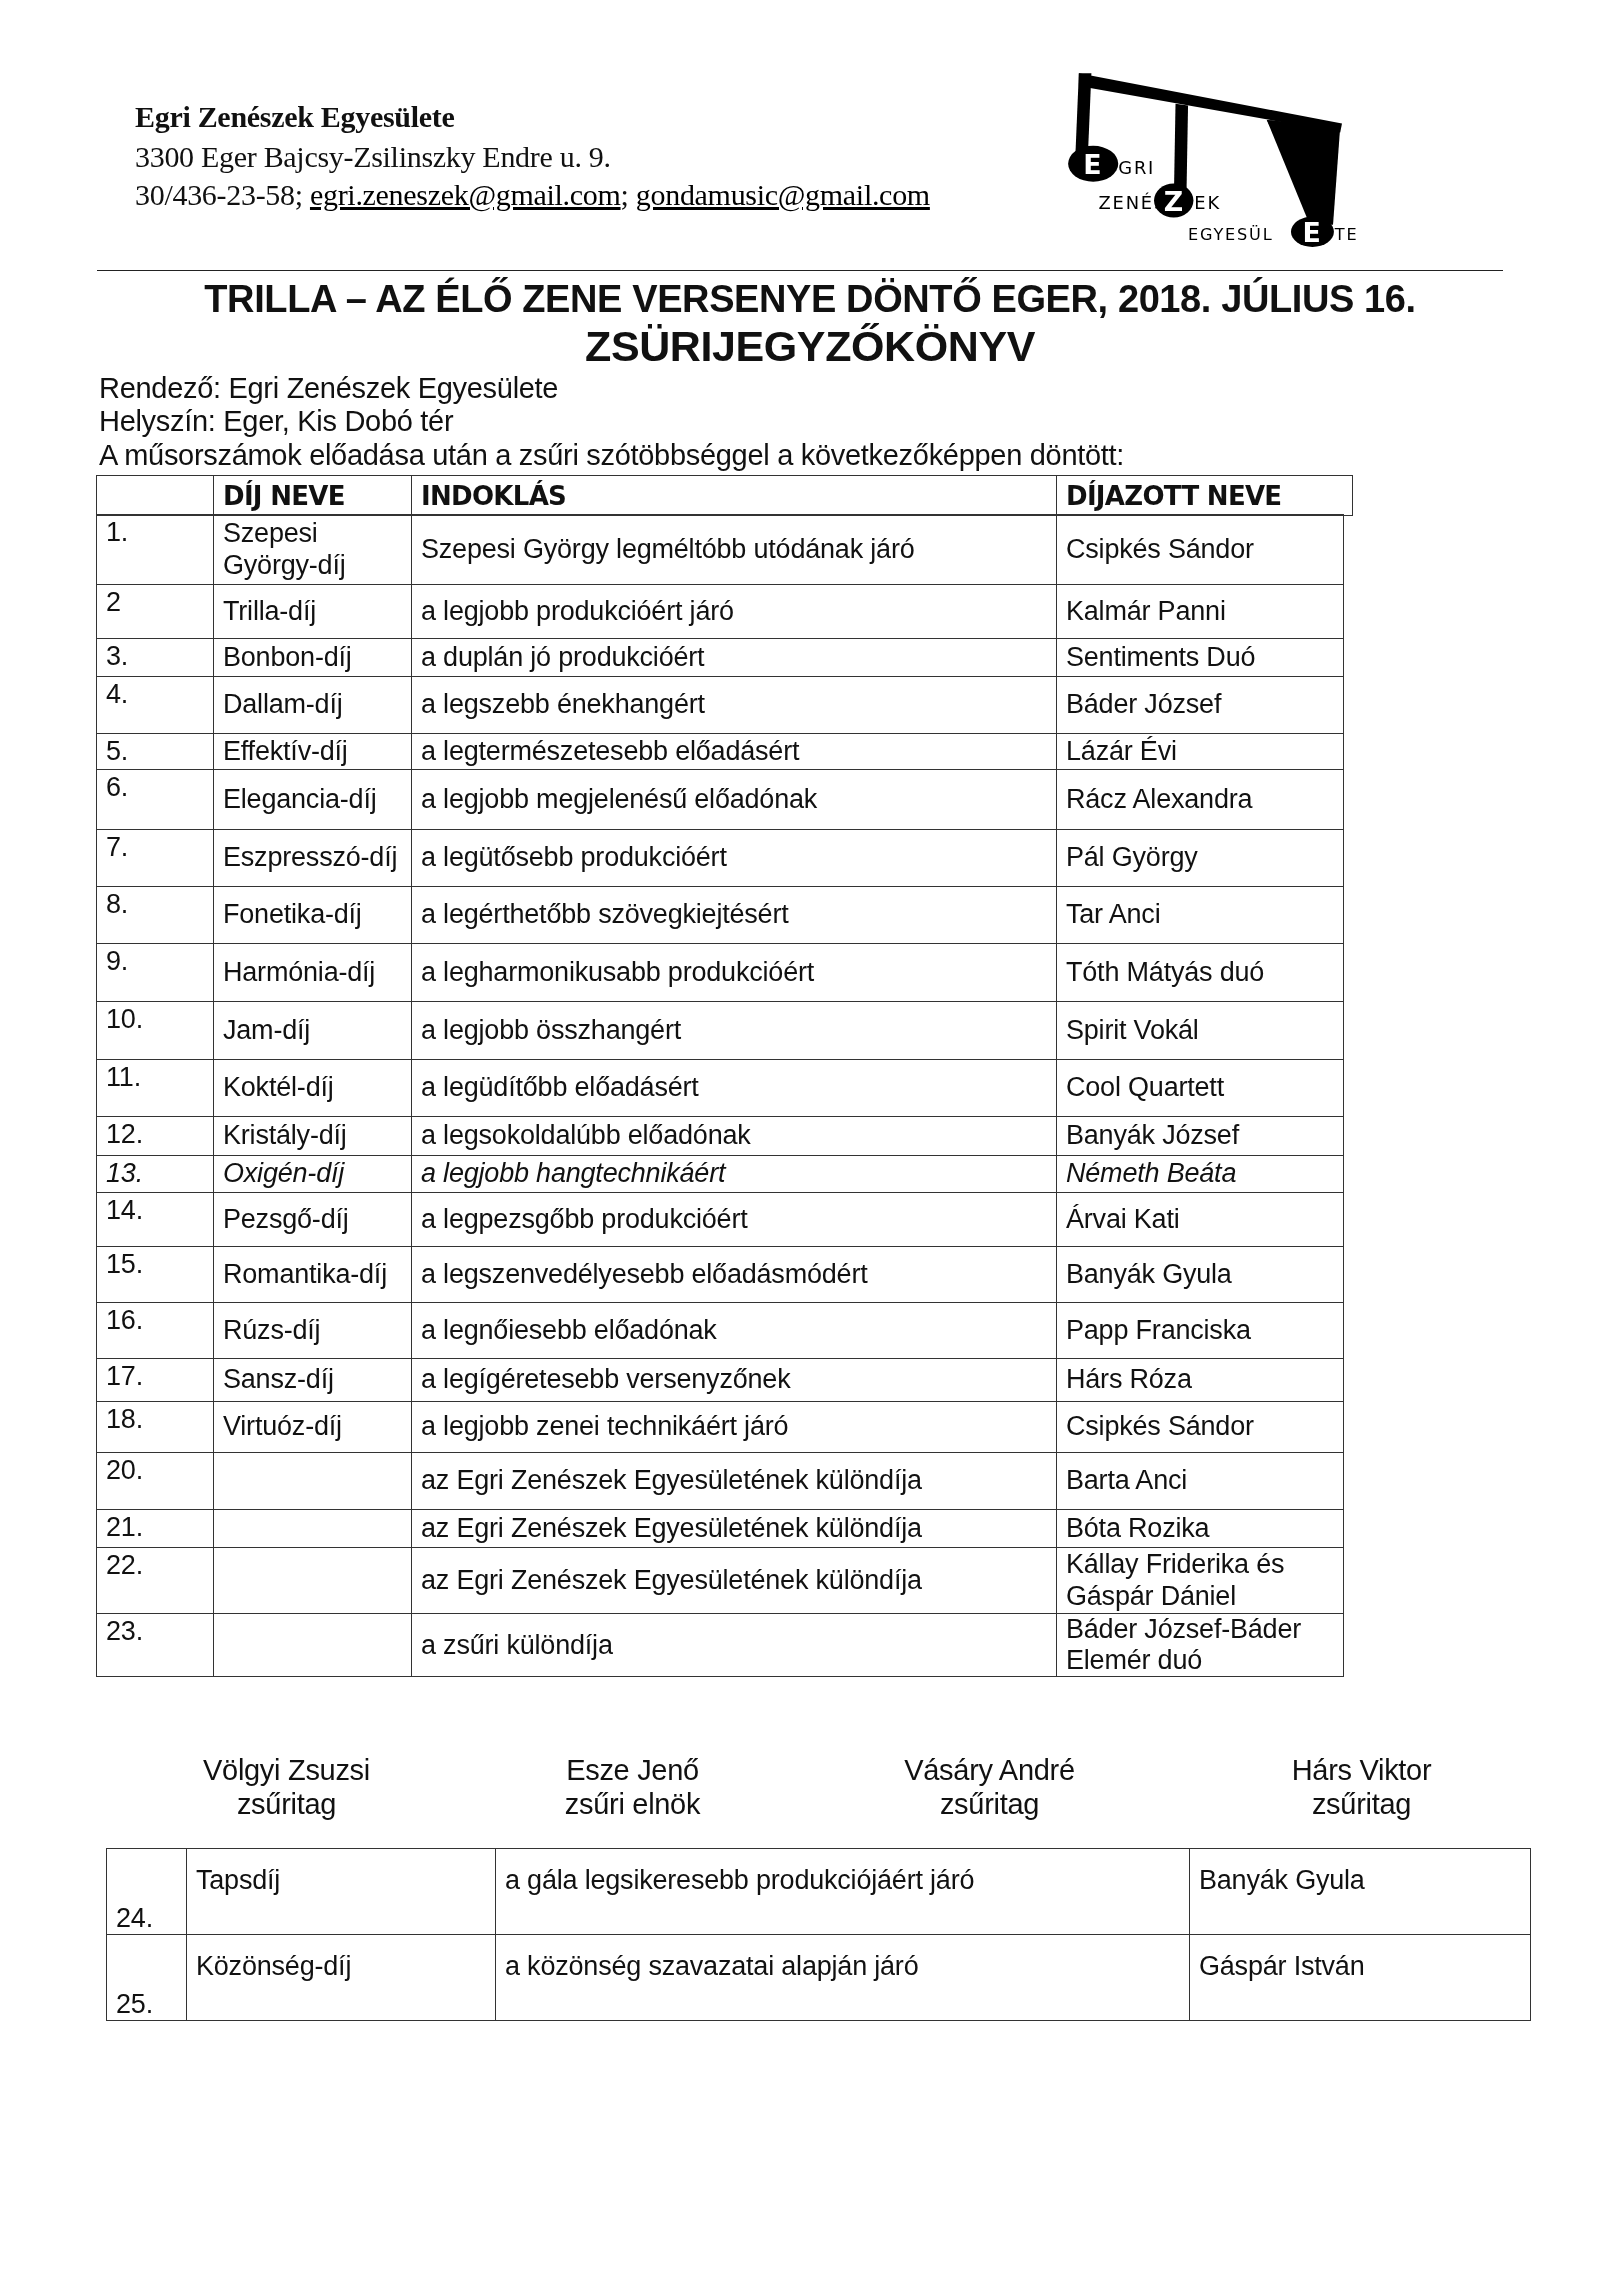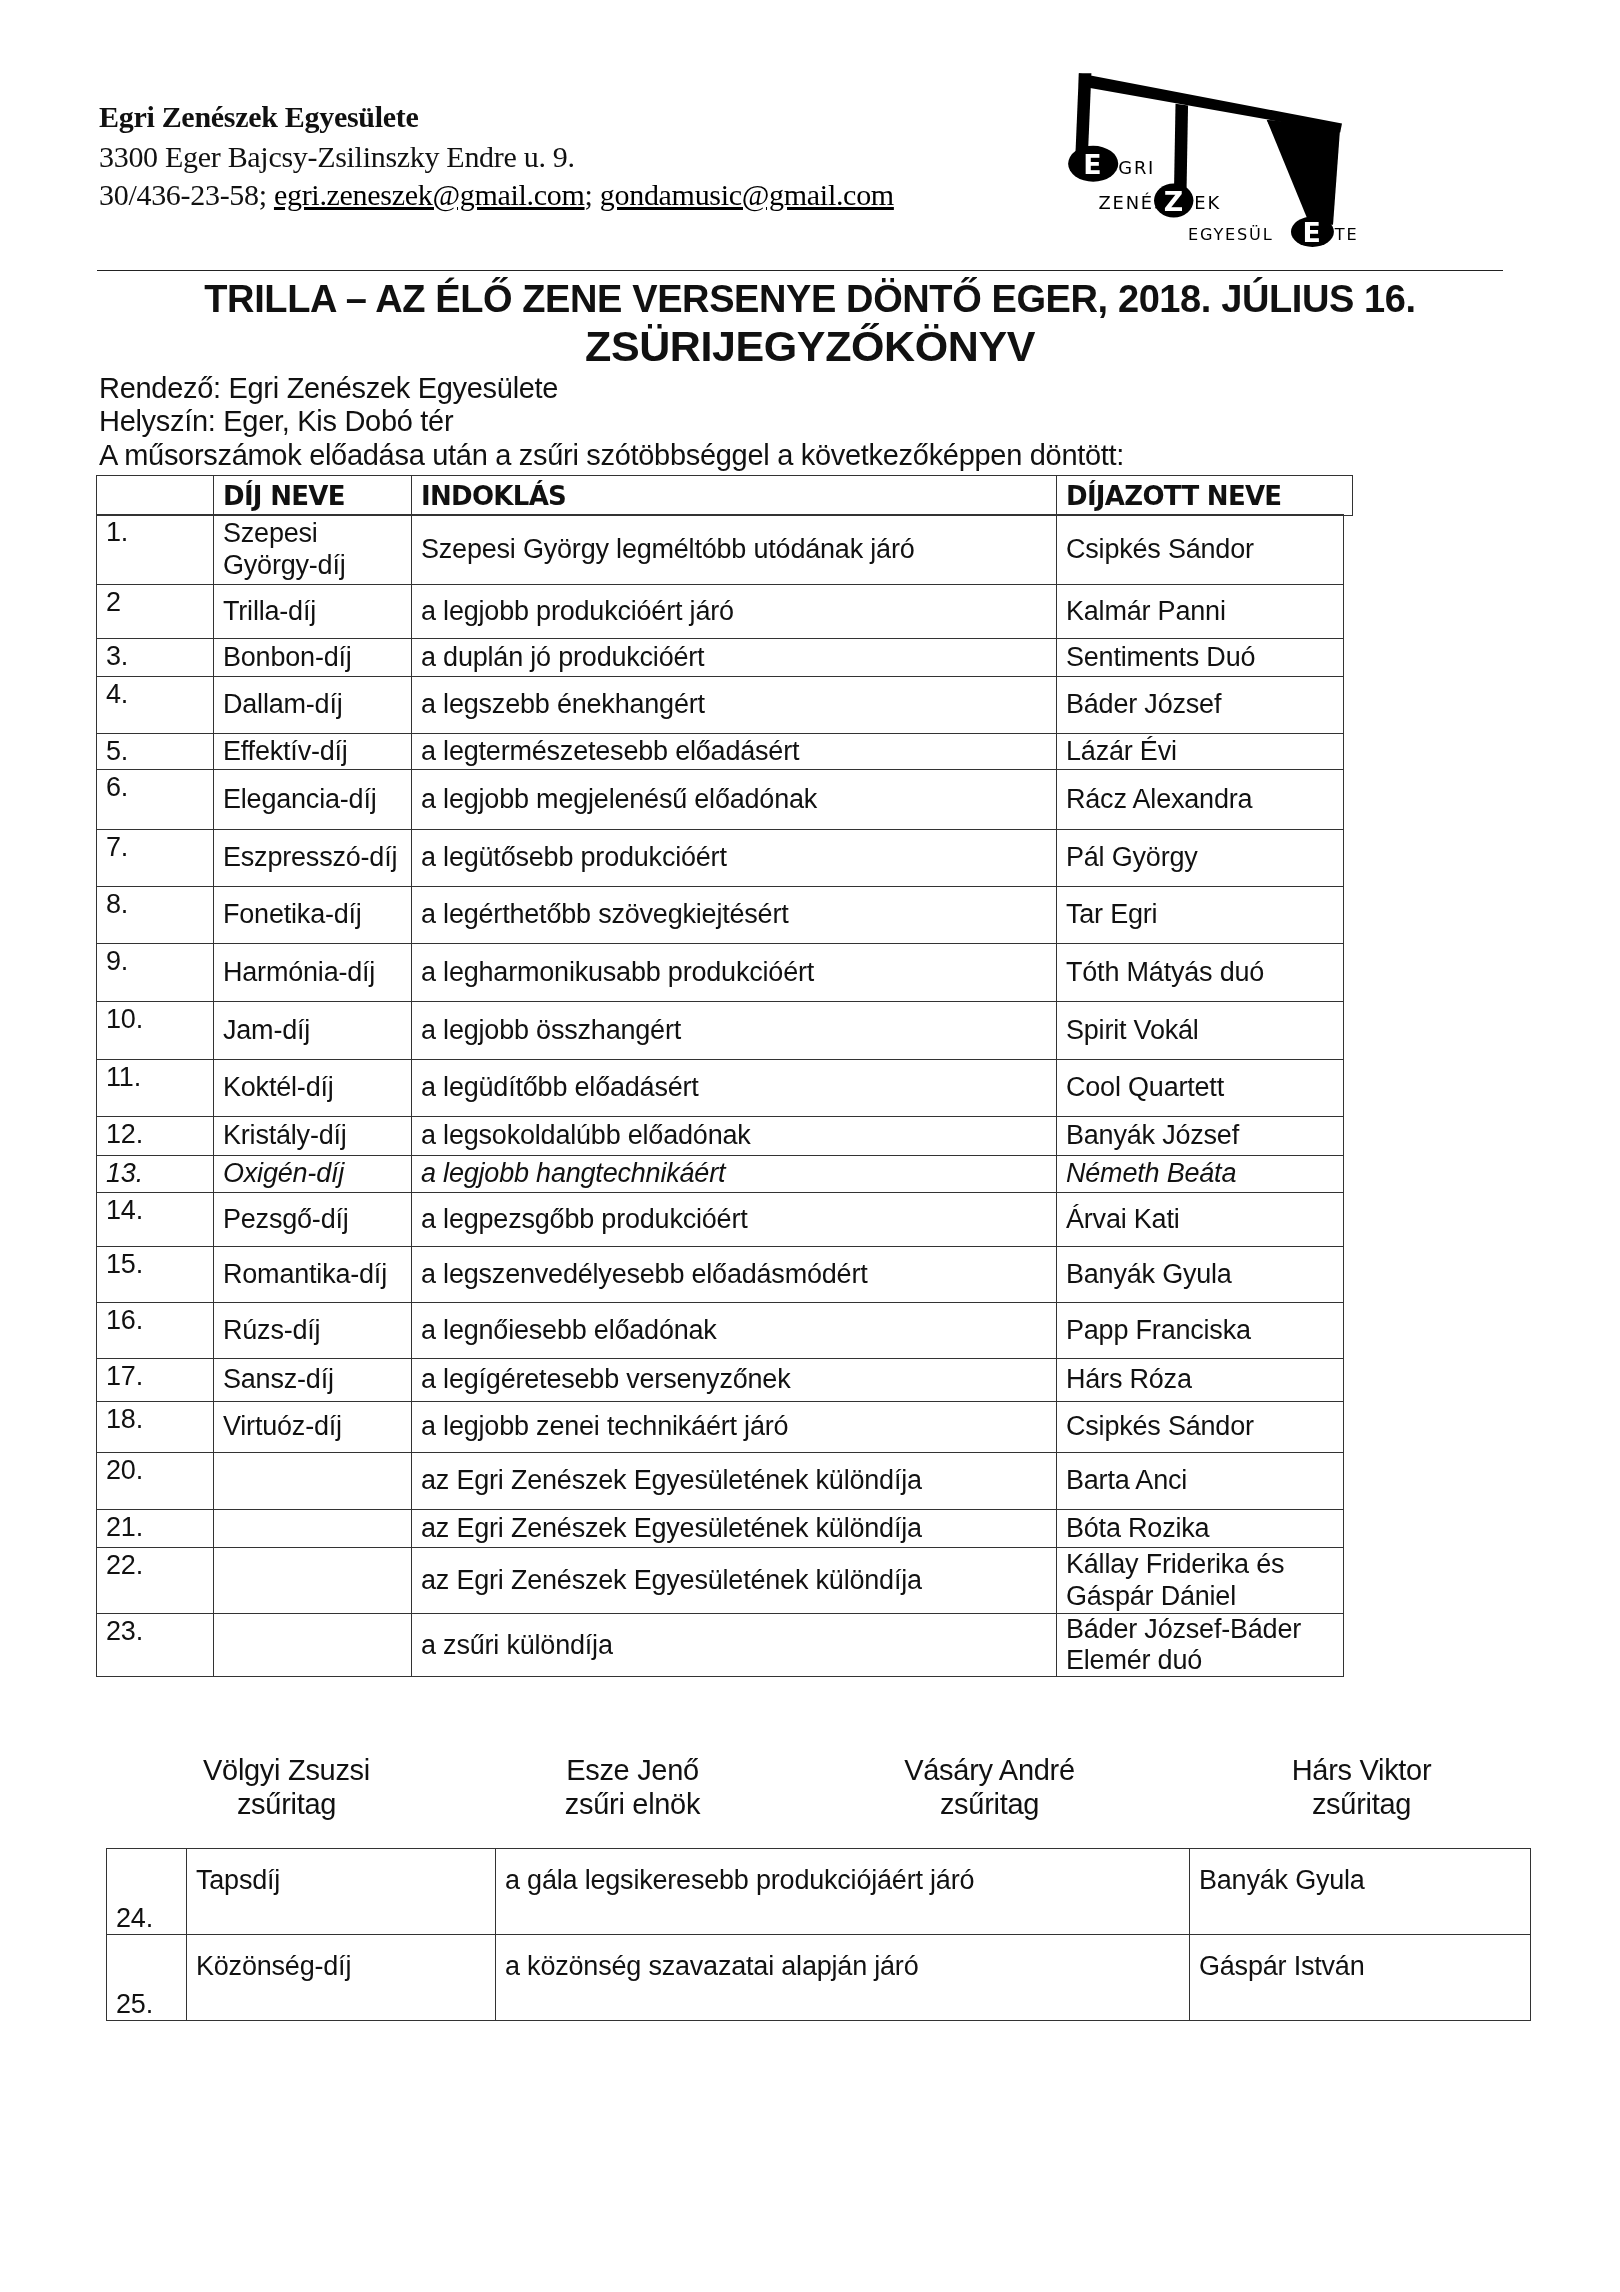--- a/index.html
+++ b/index.html
@@ -1,18 +1,18 @@
 <!DOCTYPE html>
 <html style="font-size:14.3px"><head>
 <meta charset="utf-8">
 <style>
   html, body { margin: 0; padding: 0; background: #ffffff; }
   body { width: 1620px; height: 2293px; position: relative; overflow: hidden; color: #111; }
   .abs { position: absolute; }
-  .serif { font-family: "Liberation Serif", "DejaVu Serif", serif; }
+  .serif { font-family: "Liberation Serif", "DejaVu Serif", serif; margin-left: 36px; }
   .sans { font-family: "Liberation Sans", "DejaVu Sans", sans-serif; }
 
   
   .org-name { left: 99px; top: 100px; font-size: 30px; font-weight: bold; white-space: nowrap; letter-spacing: -0.3px; }
   .org-addr { left: 99px; top: 140px; font-size: 30px; white-space: nowrap; letter-spacing: -0.3px; }
   .org-contact { left: 99px; top: 178px; font-size: 30px; white-space: nowrap; letter-spacing: -0.3px; }
   .org-contact a { color: #000000; text-decoration: underline; }
   .logo { left: 1066px; top: 68px; width: 296px; height: 179px; }
 
   .rule { left: 97px; top: 270px; width: 1406px; height: 0; border-top: 1.8px solid #222; }
@@ -156,21 +156,21 @@
       <tr style="height: 57px;">
         <td class="num">7.</td>
         <td>Eszpresszó-díj</td>
         <td>a legütősebb produkcióért</td>
         <td>Pál György</td>
       </tr>
       <tr style="height: 57px;">
         <td class="num">8.</td>
         <td>Fonetika-díj</td>
         <td>a legérthetőbb szövegkiejtésért</td>
-        <td>Tar Egri</td>
+        <td>Tar Anci</td>
       </tr>
       <tr style="height: 58px;">
         <td class="num">9.</td>
         <td>Harmónia-díj</td>
         <td>a legharmonikusabb produkcióért</td>
         <td>Tóth Mátyás duó</td>
       </tr>
       <tr style="height: 58px;">
         <td class="num">10.</td>
         <td>Jam-díj</td>

